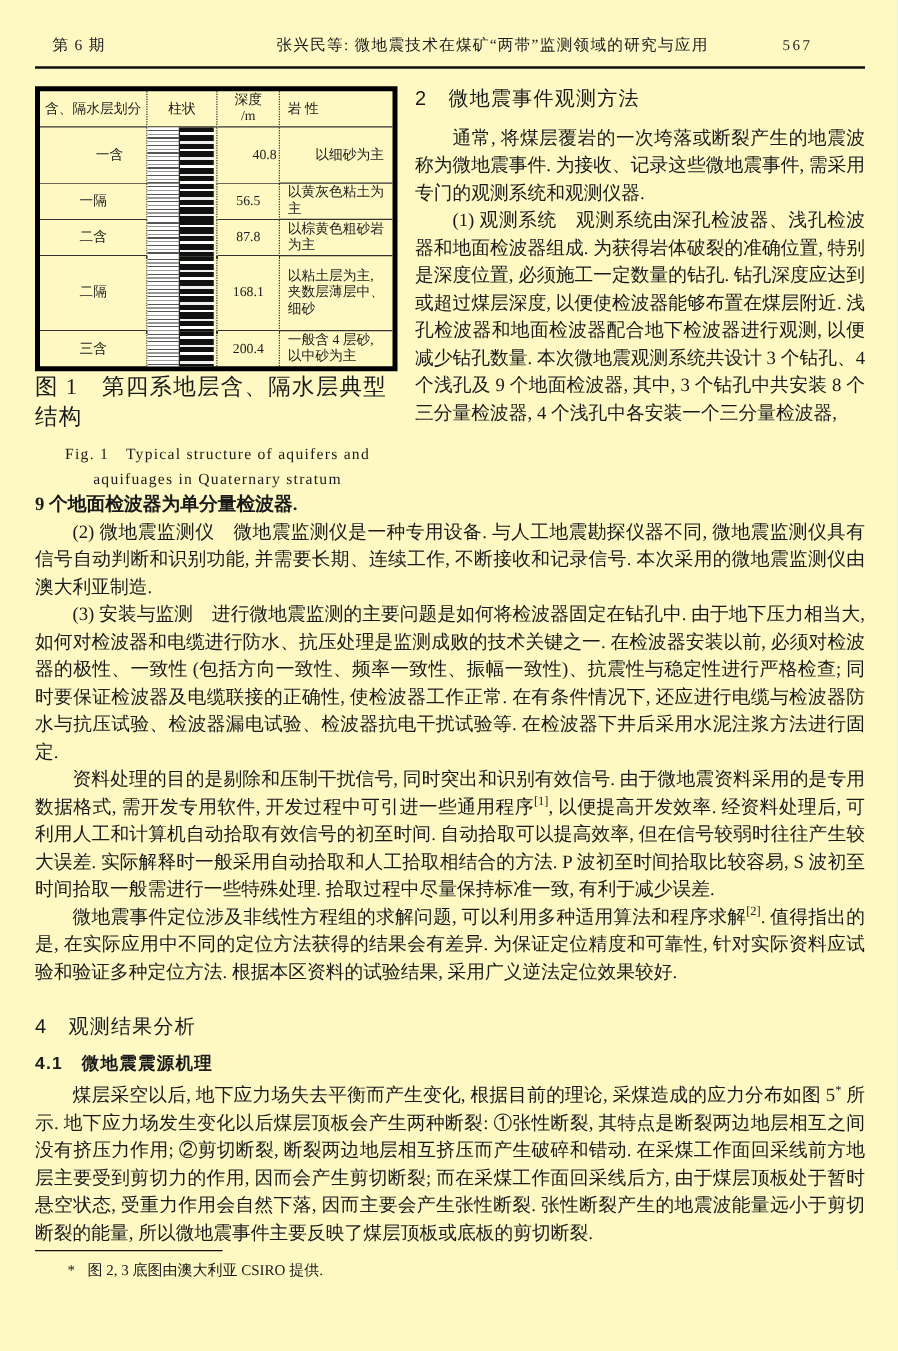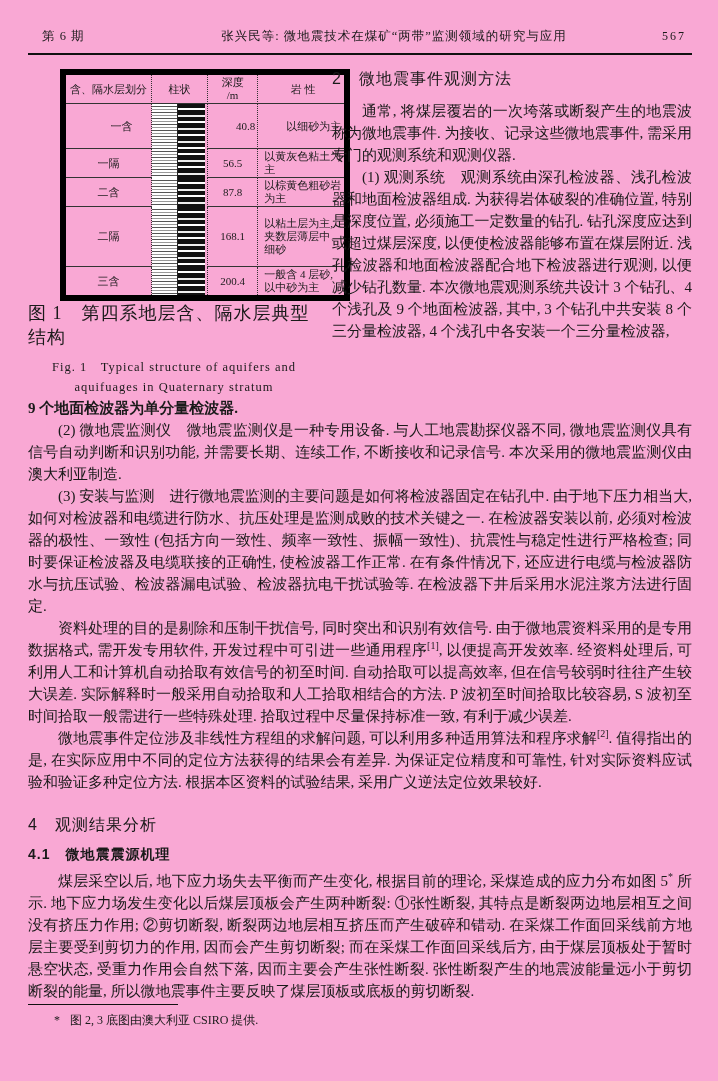--- a/index.html
+++ b/index.html
@@ -2,44 +2,44 @@
 <html><head>
 <meta charset="utf-8">
 <style>
   * { margin: 0; padding: 0; box-sizing: border-box; }
   html, body { background: #e8e8e8; }
   body { font-family: "Liberation Serif", "DejaVu Serif", serif; }
   .page {
     position: relative;
     width: 718px; height: 1081px;
     margin: 0 auto;
-    background: #f9a8d4;
+    background: #fef9c3;
     color: #1a1a1a;
     overflow: hidden;
     padding: 24px 26px 0 28px;
   }
   
   .run-head {
     display: flex; align-items: baseline;
     font-size: 12.5px; letter-spacing: 1px;
     padding: 4px 6px 8px 14px;
   }
   .run-head .issue { width: 120px; }
   .run-head .rtitle { flex: 1; text-align: center; }
-  .run-head .pageno { width: 60px; text-align: right; font-size: 12px; letter-spacing: 2px; }
+  .run-head .pageno { width: 60px; text-align: left; font-size: 12px; letter-spacing: 2px; }
   .head-rule { border: none; border-top: 2px solid #111; margin: 0 0 14px 0; }
 
   
   .top-row { display: flex; align-items: flex-start; }
   .fig-col { width: 292px; flex: none; }
   .text-col { flex: 1; margin-left: 12px; }
 
   
   table.aq { border-collapse: separate; border-spacing: 0; width: 290px;
-             border: 6px solid #000000; font-size: 11px; line-height: 13px; margin-left: 32px; }
+             border: 4px solid #000000; font-size: 11px; line-height: 13px; }
   table.aq th, table.aq td { border-right: 1px dotted #333; border-bottom: 1px solid #333;
              text-align: center; vertical-align: middle; padding: 1px 2px; font-weight: normal; }
   table.aq th { white-space: pre-line; height: 28px; }
   table.aq .last-col { border-right: none; text-align: left; padding-left: 6px; }
   table.aq tr.rh1 td { height: 45px; padding-left: 28px; }
   table.aq tr.rh2 td { height: 21px; }
   table.aq tr.rh3 td { height: 17px; }
   table.aq tr.rh4 td { height: 60px; }
   table.aq tr.rh5 td { height: 27px; }
   table.aq tr:last-child td { border-bottom: none; }
@@ -95,21 +95,21 @@
   <div class="top-row">
 
     <figure class="fig-col">
       <table class="aq">
         <tbody>
             <tr>
           <th style="width:86px">含、隔水层划分</th>
           <th style="width:56px">柱状</th>
           <th style="width:46px">深度
 /m</th>
-          <th class="last-col" style="text-align:center">岩    性</th>
+          <th class="last-col" style="text-align:left">岩    性</th>
         </tr>
         <tr class="rh1">
           <td>一含</td>
           <td class="pattern">
             <div class="pat-wrap">
                   <div class="pat-left"></div>
                   <div class="pat-right"></div>
                   <div class="pat-spacer"></div>
                 </div>
           </td>

